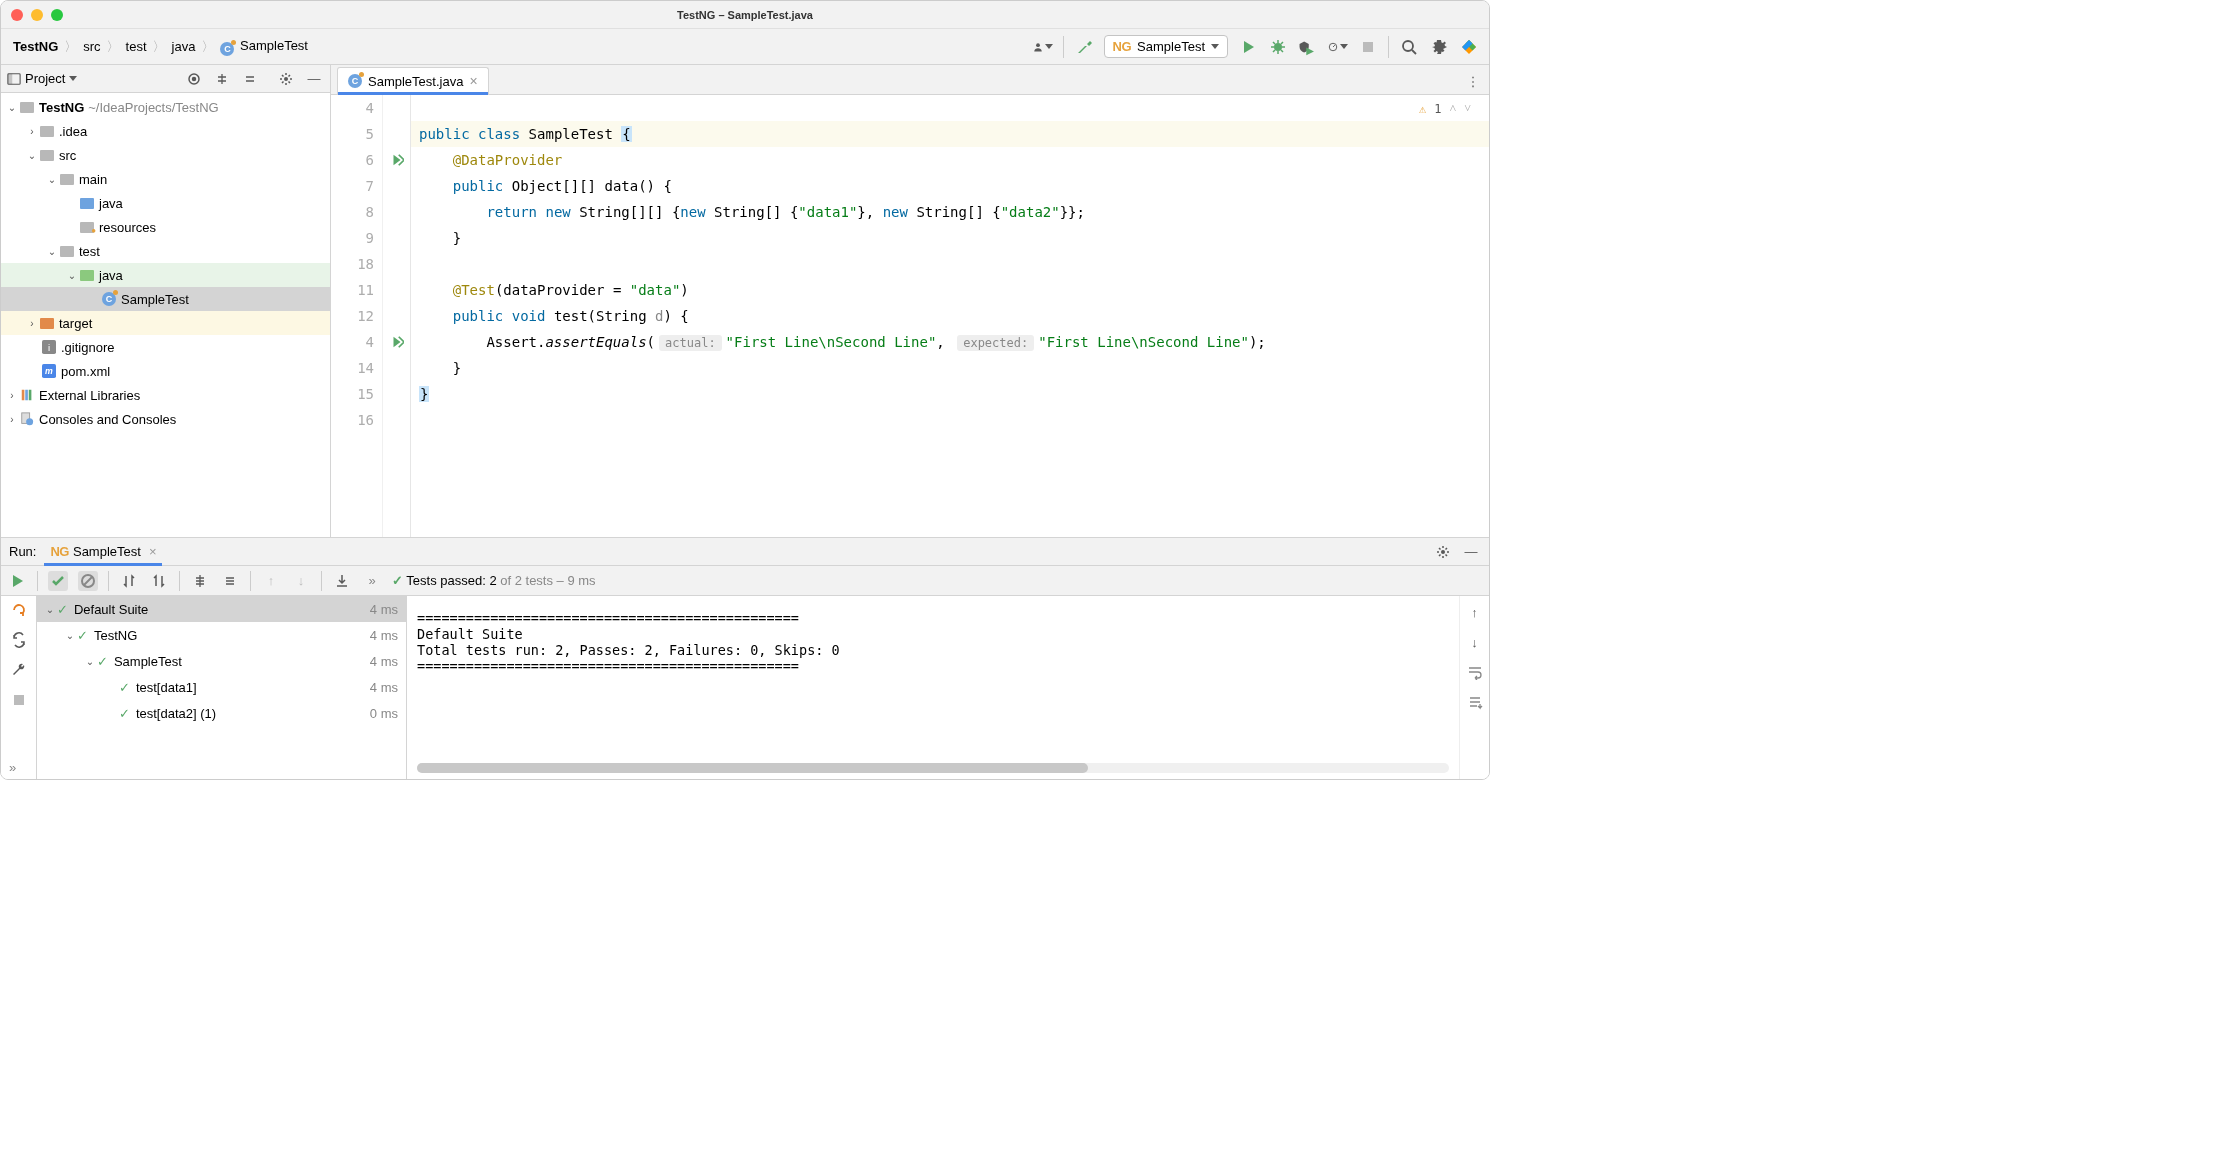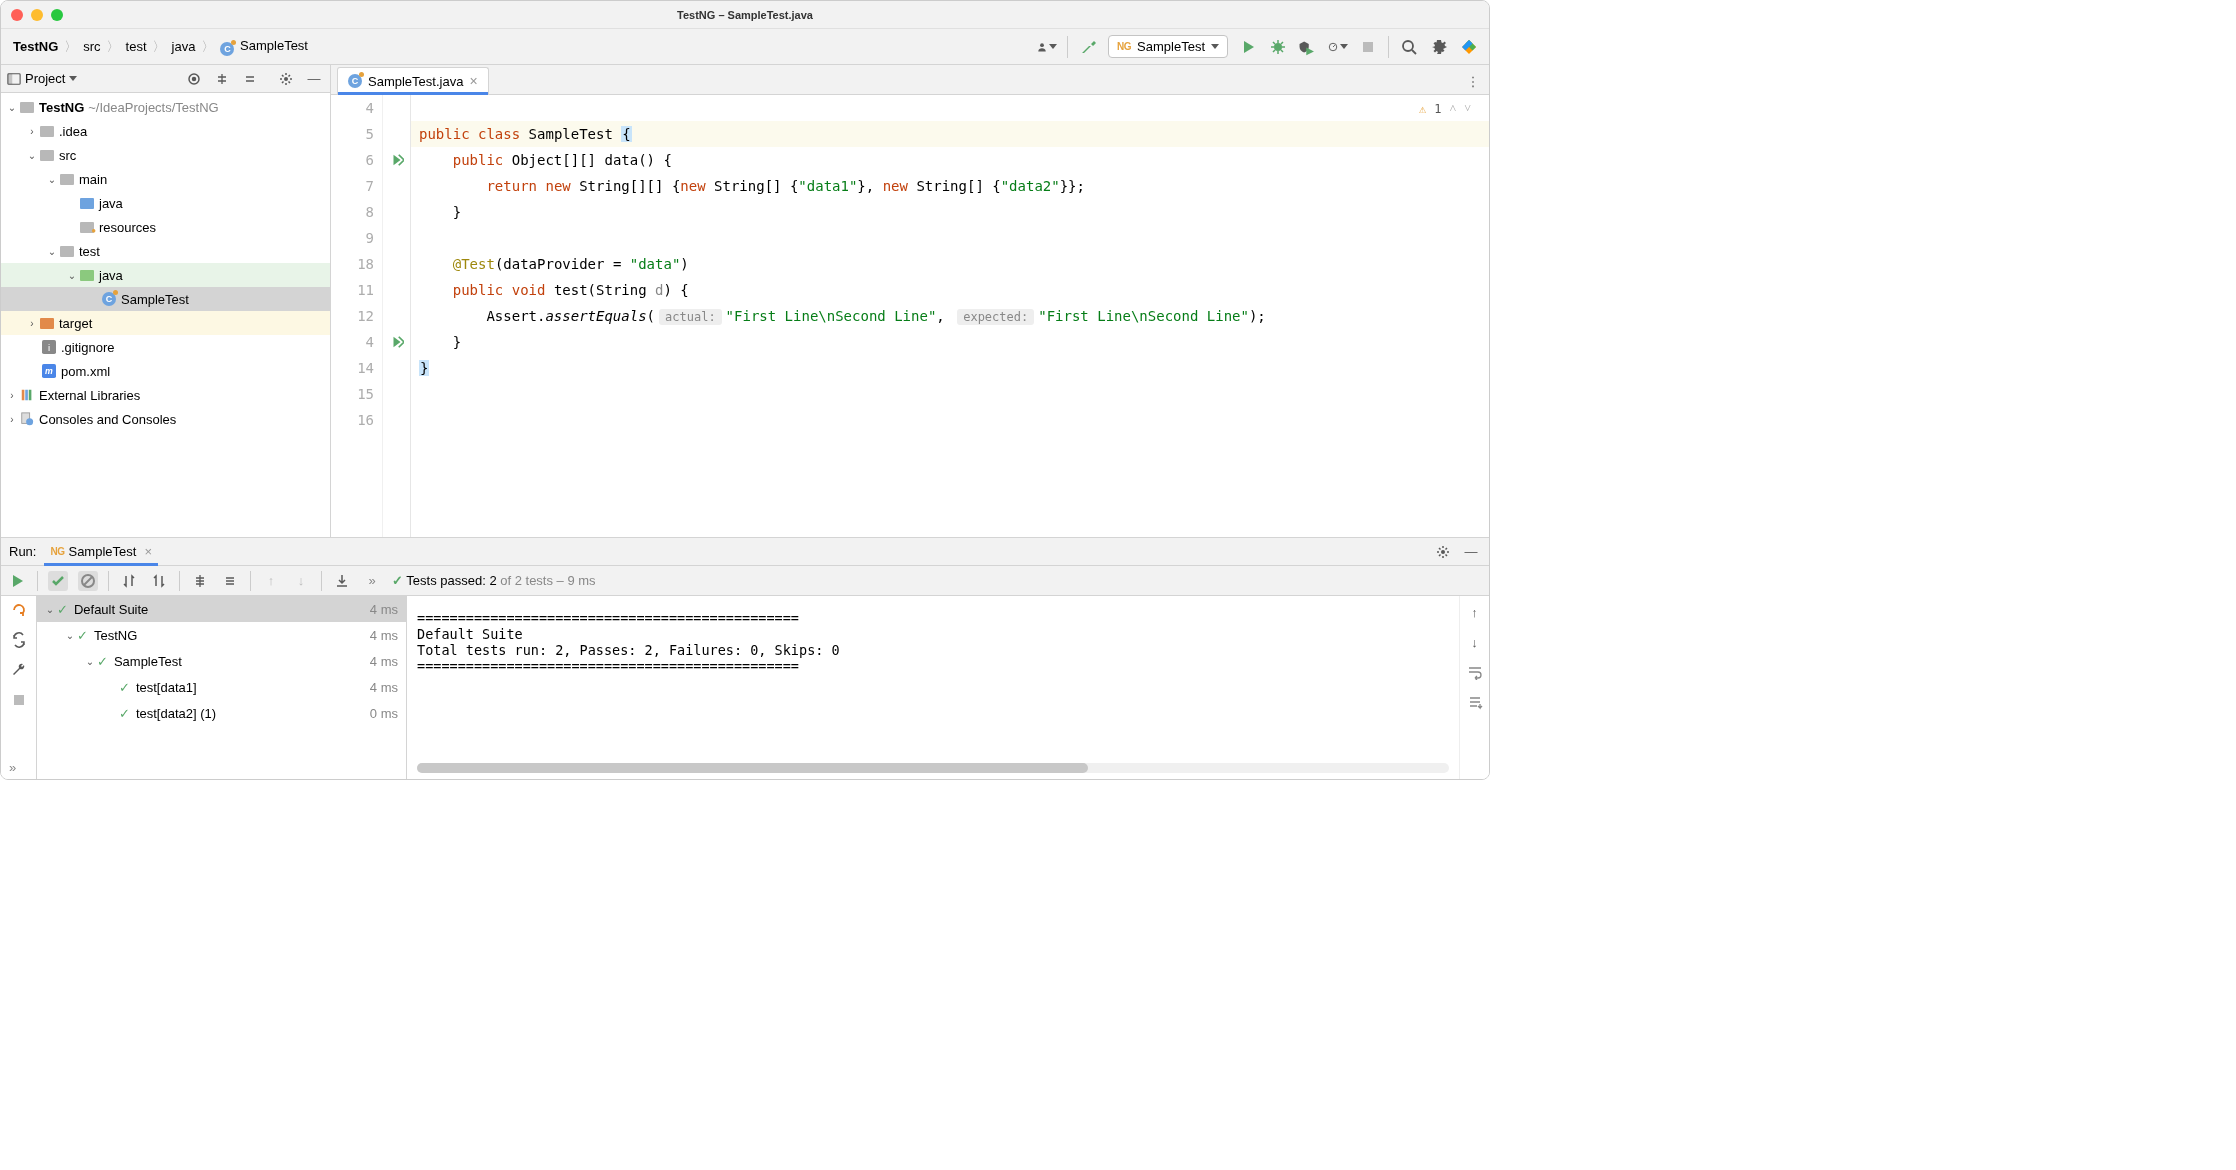--- a/index.html
+++ b/index.html
@@ -14,21 +14,21 @@
 .breadcrumbs { display: flex; align-items: center; gap: 4px; font-size: 13px; }
 .breadcrumbs .sep { color: #aaa; }
 .breadcrumbs .crumb { padding: 2px 2px; }
 .breadcrumbs .crumb.bold { font-weight: 700; }
 .crumb-icon { display: inline-block; width: 14px; height: 14px; vertical-align: -2px; margin-right: 2px; }
 .nav-actions { display: flex; align-items: center; gap: 10px; }
 .nav-actions .sep-v { width: 1px; height: 22px; background: #ccc; }
 .icon-btn { width: 20px; height: 20px; display: flex; align-items: center; justify-content: center; color: #595959; cursor: pointer; }
 .icon-btn svg { width: 16px; height: 16px; }
 .run-config-select { display: flex; align-items: center; gap: 6px; border: 1px solid #c4c4c4; border-radius: 4px; padding: 3px 8px; font-size: 13px; background: #fff; cursor: pointer; }
-.ng-icon { font-size: 10px; font-weight: 700; color: #e6a23c; letter-spacing: -0.5px; }
+.ng-icon { font-size: 13px; font-weight: 700; color: #e6a23c; letter-spacing: -0.5px; }
 .main-split { display: flex; flex: 1; min-height: 0; }
 .project-panel { width: 330px; border-right: 1px solid #d4d4d4; display: flex; flex-direction: column; background: #fff; }
 .project-tool-header { height: 28px; background: #f2f2f2; border-bottom: 1px solid #d4d4d4; display: flex; align-items: center; padding: 0 6px; gap: 8px; }
 .project-tool-header .label { display: flex; align-items: center; gap: 4px; font-size: 13px; }
 .project-tool-header .spacer { flex: 1; }
 .tree { flex: 1; overflow: auto; font-size: 13px; padding-top: 2px; }
 .tree-row { display: flex; align-items: center; height: 24px; white-space: nowrap; }
 .tree-row.selected { background: #d4d4d4; }
 .tree-row.hl-green { background: #e8f4e8; }
 .tree-row.hl-yellow { background: #fdf8e3; }
@@ -45,21 +45,21 @@
 .editor-more { position: absolute; right: 6px; top: 6px; color: #595959; }
 .editor-body { flex: 1; display: flex; position: relative; background: #fff; font-family: "Menlo", "Consolas", monospace; font-size: 14px; }
 .gutter { width: 52px; text-align: right; color: #adadad; background: #fff; border-right: 1px solid #f0f0f0; padding-right: 8px; }
 .gutter-line { height: 26px; line-height: 26px; position: relative; }
 .gutter-icons { width: 28px; border-right: 1px solid #e6e6e6; background: #fff; }
 .gutter-icons .gline { height: 26px; display: flex; align-items: center; justify-content: center; }
 .code { flex: 1; position: relative; }
 .code-line { height: 26px; line-height: 26px; white-space: pre; padding-left: 8px; }
 .code-line.hl-row { background: #fcfaed; }
 .k-anno { color: #9e880d; }
-.k-kw { color: #c2410c; }
+.k-kw { color: #0369a1; }
 .k-str { color: #067d17; }
 .k-ital { font-style: italic; }
 .k-hint { background: #eee; color: #888; padding: 1px 6px; border-radius: 3px; font-size: 12px; margin: 0 4px; }
 .cursor-brace { background: #c8e4fa; padding: 0 1px; }
 .editor-warnings { position: absolute; right: 18px; top: 6px; display: flex; align-items: center; gap: 8px; font-size: 12px; color: #555; }
 .warning-icon { color: #e6a23c; }
 .run-panel { height: 242px; border-top: 1px solid #d4d4d4; display: flex; flex-direction: column; }
 .run-header { height: 28px; background: #f2f2f2; border-bottom: 1px solid #d4d4d4; display: flex; align-items: center; padding: 0 8px; gap: 8px; }
 .run-header .spacer { flex: 1; }
 .run-tab { display: flex; align-items: center; gap: 4px; padding: 2px 6px; position: relative; }
@@ -393,20 +393,21 @@
         </div>
         <div class="code">
           <div class="editor-warnings">
             <span class="warning-icon">⚠</span>
             <span>1</span>
             <span style="color:#aaa">˄</span>
             <span style="color:#aaa">˅</span>
           </div>
           <div class="code-line"></div>
           <div class="code-line hl-row"><span class="k-kw">public</span> <span class="k-kw">class</span><span> SampleTest </span><span class="cursor-brace">{</span></div>
+          <div class="code-line">    <span class="k-anno">@DataProvider</span></div>
           <div class="code-line">    <span class="k-kw">public</span><span> Object[][] </span><span>data</span><span>() {</span></div>
           <div class="code-line">        <span class="k-kw">return</span> <span class="k-kw">new</span><span> String[][] {</span><span class="k-kw">new</span><span> String[] {</span><span class="k-str">"data1"</span><span>}, </span><span class="k-kw">new</span><span> String[] {</span><span class="k-str">"data2"</span><span>}};</span></div>
           <div class="code-line">    }</div>
           <div class="code-line"></div>
           <div class="code-line">    <span class="k-anno">@Test</span><span>(dataProvider = </span><span class="k-str">"data"</span><span>)</span></div>
           <div class="code-line">    <span class="k-kw">public</span> <span class="k-kw">void</span><span> test</span><span>(String </span><span style="color:#888">d</span><span>) {</span></div>
           <div class="code-line"><span>        Assert.</span><span class="k-ital">assertEquals</span><span>(</span><span class="k-hint">actual:</span><span class="k-str">"First Line\nSecond Line"</span><span>, </span><span class="k-hint">expected:</span><span class="k-str">"First Line\nSecond Line"</span><span>);</span></div>
           <div class="code-line">    }</div>
           <div class="code-line"><span class="cursor-brace">}</span></div>
         </div>

